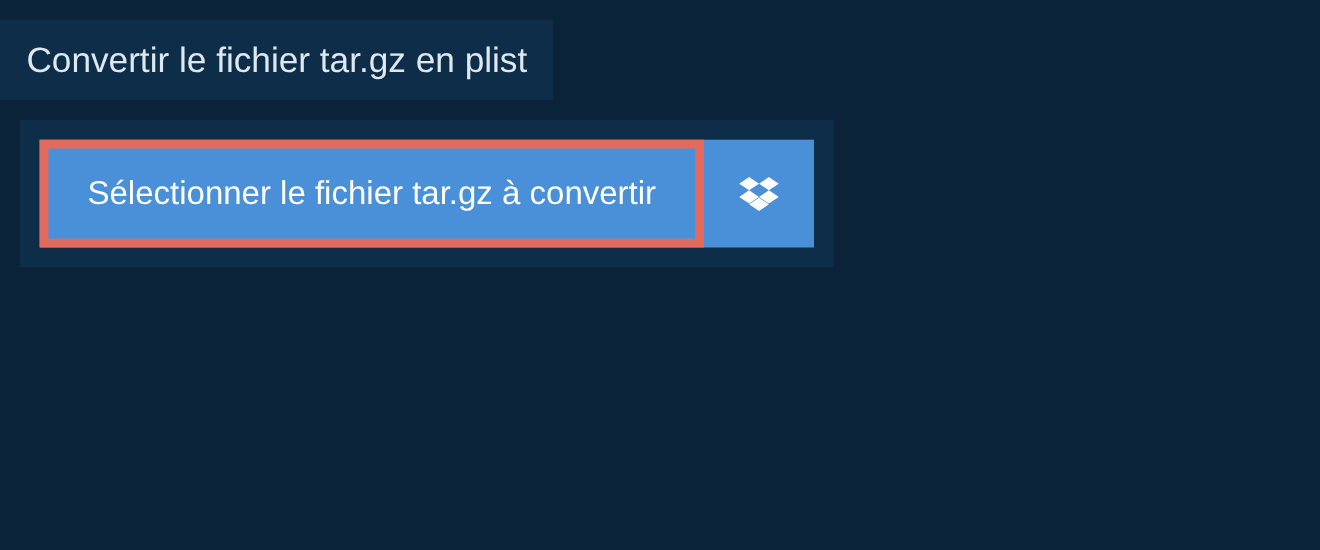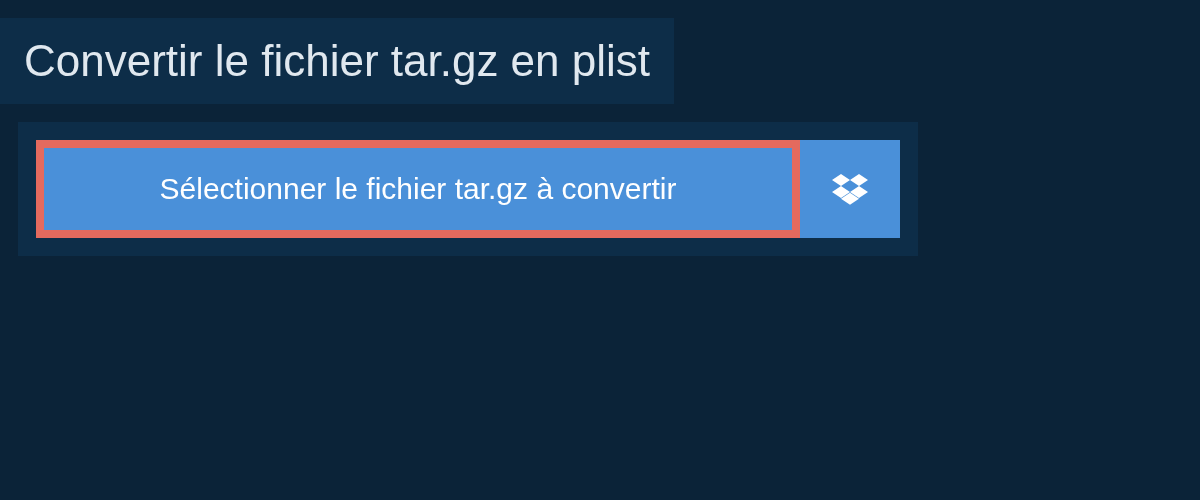--- a/index.html
+++ b/index.html
@@ -15,30 +15,30 @@
       overflow: hidden;
     }
     .header {
       background-color: #0d2d48;
       padding: 18px 24px;
       display: inline-block;
       margin-top: 18px;
     }
     .header-title {
       color: #e0e8ef;
-      font-size: 44px;
+      font-size: 32px;
       font-weight: 400;
     }
     .card {
       background-color: #0d2d48;
       margin: 18px 18px 0 18px;
       padding: 18px;
       display: flex;
       gap: 0;
-      width: 900px;
+      width: 740px;
     }
     .select-button {
       flex: 1;
       background-color: #4a90d9;
       border: 8px solid #e46a5e;
       color: #ffffff;
       font-size: 30px;
       font-weight: 400;
       padding: 24px 20px;
       text-align: center;

